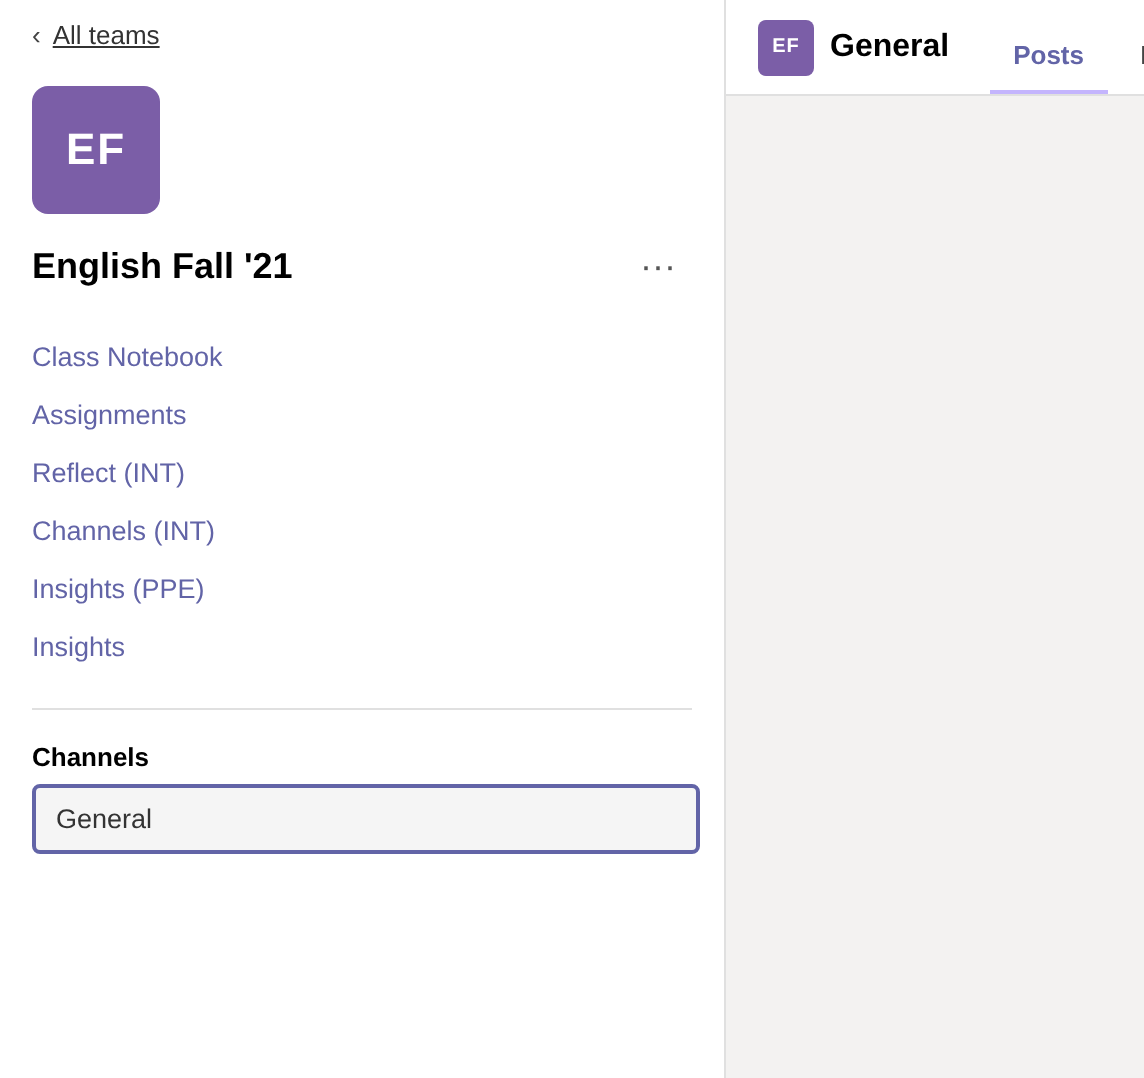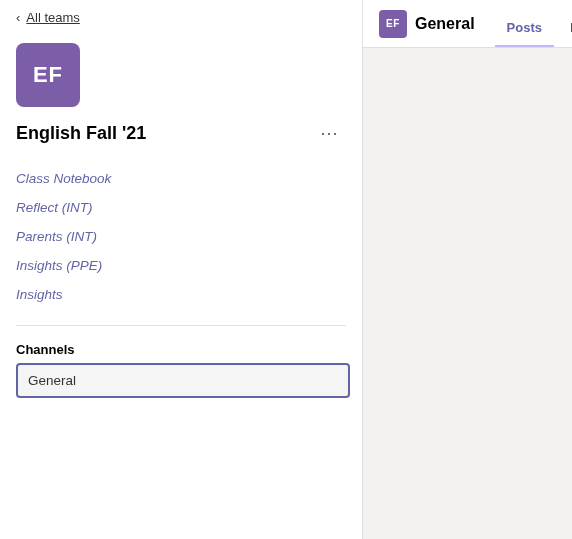--- a/index.html
+++ b/index.html
@@ -82,21 +82,20 @@
 
     .nav-list {
       list-style: none;
       padding: 0 0 8px 0;
     }
 
     .nav-list li {
       padding: 7px 16px;
       font-size: 13.5px;
       cursor: pointer;
-      font-style: italic;
     }
 
     .nav-list li a {
       text-decoration: none;
       color: #6264a7;
     }
 
     .divider {
       height: 1px;
       background: #e0e0e0;
@@ -203,22 +202,23 @@
     <span>EF</span>
   </div>
 
   <div class="team-name-row">
     <span class="team-name">English Fall '21</span>
     <span class="more-options">···</span>
   </div>
 
   <ul class="nav-list">
     <li><a href="#">Class Notebook</a></li>
+    <li><a href="#">Assignments</a></li>
     <li><a href="#">Reflect (INT)</a></li>
-    <li><a href="#">Parents (INT)</a></li>
+    <li><a href="#">Channels (INT)</a></li>
     <li><a href="#">Insights (PPE)</a></li>
     <li><a href="#">Insights</a></li>
   </ul>
 
   <div class="divider"></div>
 
   <div class="channels-section">
     <div class="channels-label">Channels</div>
     <div class="channel-item">
       <span>General</span>

